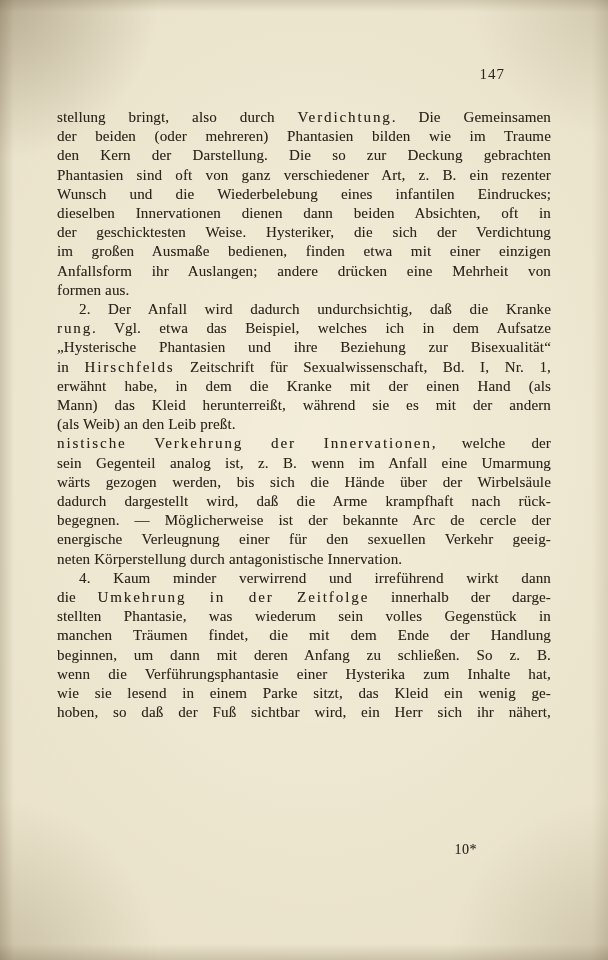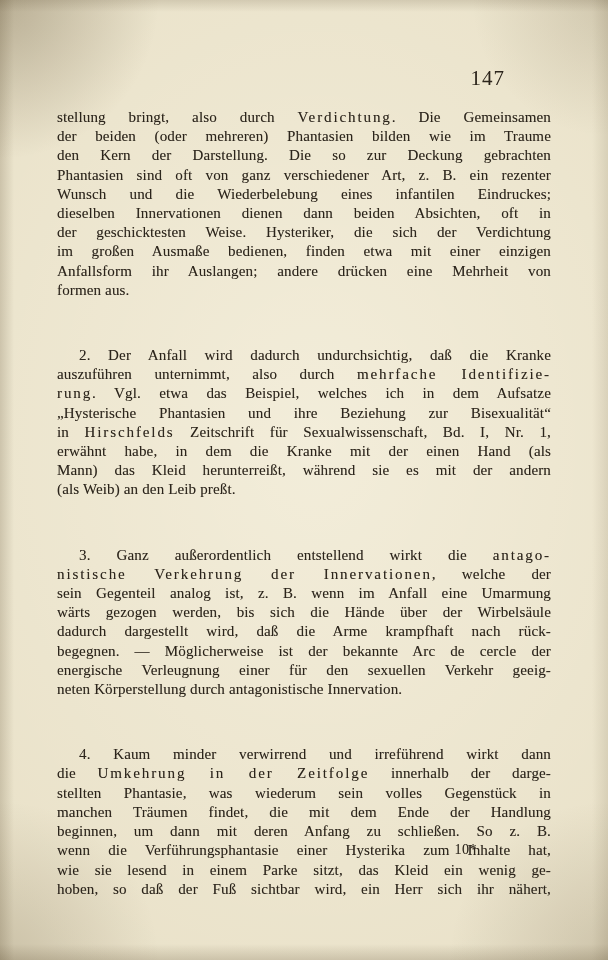--- a/index.html
+++ b/index.html
@@ -21,40 +21,40 @@
       radial-gradient(circle at 0% 100%, rgba(80,64,36,0.20), rgba(80,64,36,0) 14%),
       radial-gradient(circle at 100% 100%, rgba(80,64,36,0.18), rgba(80,64,36,0) 14%),
       linear-gradient(90deg, rgba(80,64,36,0.20) 0, rgba(80,64,36,0) 14px, rgba(80,64,36,0) 592px, rgba(80,64,36,0.12) 100%),
       linear-gradient(180deg, rgba(80,64,36,0.16) 0, rgba(80,64,36,0) 12px, rgba(80,64,36,0) 944px, rgba(80,64,36,0.20) 100%),
       radial-gradient(ellipse 130% 110% at 52% 46%, rgba(255,252,240,0.45) 0%, rgba(255,252,240,0) 60%);
   }
   .pagenum {
     position: absolute;
     top: 66px;
     right: 103px;
-    font-size: 21px;
+    font-size: 15px;
     letter-spacing: 1px;
   }
   .text-block {
     position: absolute;
     left: 57px;
     top: 108px;
     width: 494px;
     font-size: 15px;
     line-height: 19.2px;
     text-shadow: 0.2px 0.2px 0 rgba(43,36,27,0.30);
   }
   .line {
     text-align: justify;
     text-align-last: justify;
     letter-spacing: 0.15px;
     white-space: normal;
   }
   .line.last { text-align-last: left; }
-  .line.ind  { text-indent: 22px; margin-top: 46px; }
+  .line.ind  { text-indent: 22px; }
   .sperr { letter-spacing: 1.9px; }
   .sig {
     position: absolute;
     top: 842px;
     right: 131px;
     font-size: 14px;
     letter-spacing: 0.5px;
     text-shadow: 0.2px 0.2px 0 rgba(43,36,27,0.30);
   }
 </style>
@@ -68,28 +68,26 @@
       <div class="line"><span>der beiden (oder mehreren) Phantasien bilden wie im Traume</span></div>
       <div class="line"><span>den Kern der Darstellung. Die so zur Deckung gebrachten</span></div>
       <div class="line"><span>Phantasien sind oft von ganz verschiedener Art, z. B. ein rezenter</span></div>
       <div class="line"><span>Wunsch und die Wiederbelebung eines infantilen Eindruckes;</span></div>
       <div class="line"><span>dieselben Innervationen dienen dann beiden Absichten, oft in</span></div>
       <div class="line"><span>der geschicktesten Weise. Hysteriker, die sich der Verdichtung</span></div>
       <div class="line"><span>im großen Ausmaße bedienen, finden etwa mit einer einzigen</span></div>
       <div class="line"><span>Anfallsform ihr Auslangen; andere drücken eine Mehrheit von</span></div>
       <div class="line last"><span>formen aus.</span></div>
       <div class="line ind"><span>2. Der Anfall wird dadurch undurchsichtig, daß die Kranke</span></div>
-      <div class="line"><span>auszuführen unternimmt, also durch </span><span class="sperr">mehrfache Identifizie-</span></div>
       <div class="line"><span class="sperr">rung</span><span>. Vgl. etwa das Beispiel, welches ich in dem Aufsatze</span></div>
       <div class="line"><span>„Hysterische Phantasien und ihre Beziehung zur Bisexualität“</span></div>
       <div class="line"><span>in </span><span class="sperr">Hirschfelds</span><span> Zeitschrift für Sexualwissenschaft, Bd. I, Nr. 1,</span></div>
       <div class="line"><span>erwähnt habe, in dem die Kranke mit der einen Hand (als</span></div>
       <div class="line"><span>Mann) das Kleid herunterreißt, während sie es mit der andern</span></div>
       <div class="line last"><span>(als Weib) an den Leib preßt.</span></div>
-      <div class="line ind"><span>3. Ganz außerordentlich entstellend wirkt die </span><span class="sperr">antago-</span></div>
       <div class="line"><span class="sperr">nistische Verkehrung der Innervationen</span><span>, welche der</span></div>
       <div class="line"><span>sein Gegenteil analog ist, z. B. wenn im Anfall eine Umarmung</span></div>
       <div class="line"><span>wärts gezogen werden, bis sich die Hände über der Wirbelsäule</span></div>
       <div class="line"><span>dadurch dargestellt wird, daß die Arme krampfhaft nach rück-</span></div>
       <div class="line"><span>begegnen. — Möglicherweise ist der bekannte Arc de cercle der</span></div>
       <div class="line"><span>energische Verleugnung einer für den sexuellen Verkehr geeig-</span></div>
       <div class="line last"><span>neten Körperstellung durch antagonistische Innervation.</span></div>
       <div class="line ind"><span>4. Kaum minder verwirrend und irreführend wirkt dann</span></div>
       <div class="line"><span>die </span><span class="sperr">Umkehrung in der Zeitfolge</span><span> innerhalb der darge-</span></div>
       <div class="line"><span>stellten Phantasie, was wiederum sein volles Gegenstück in</span></div>

